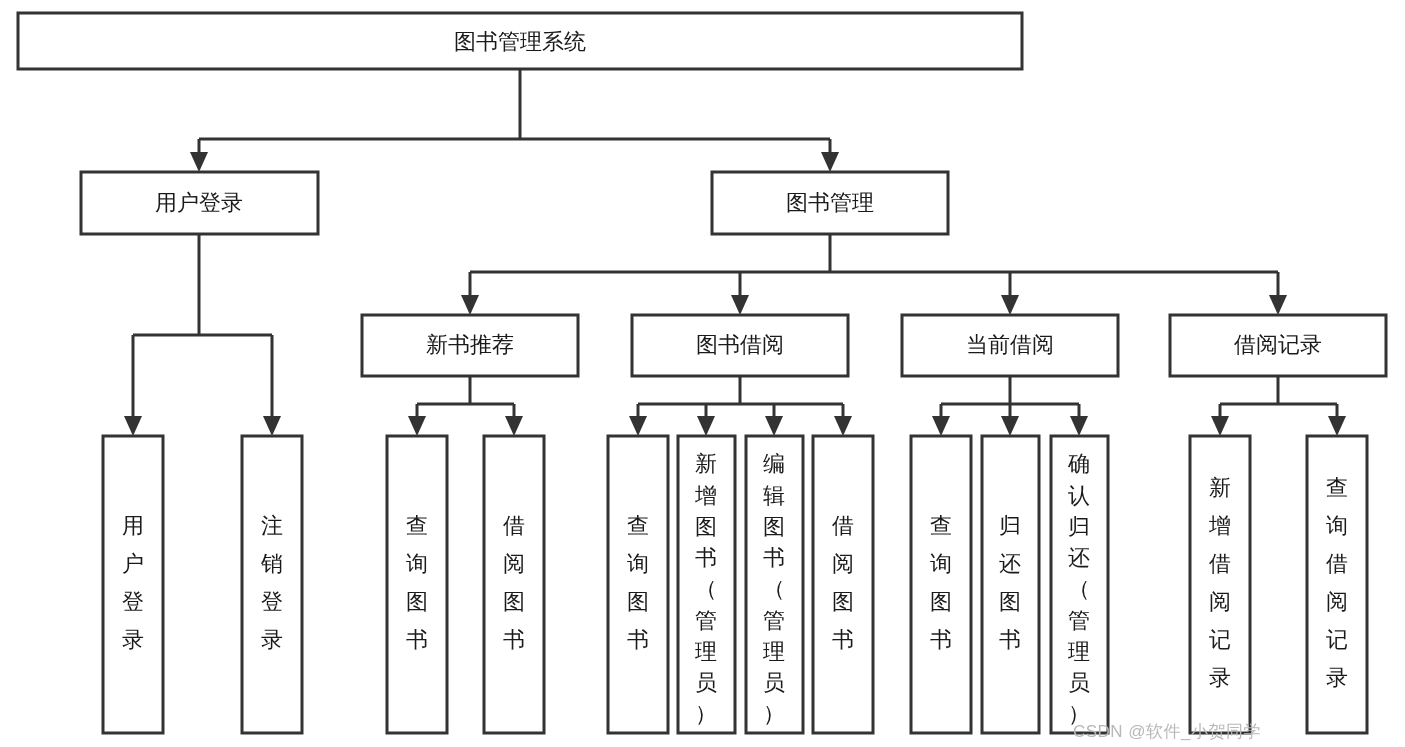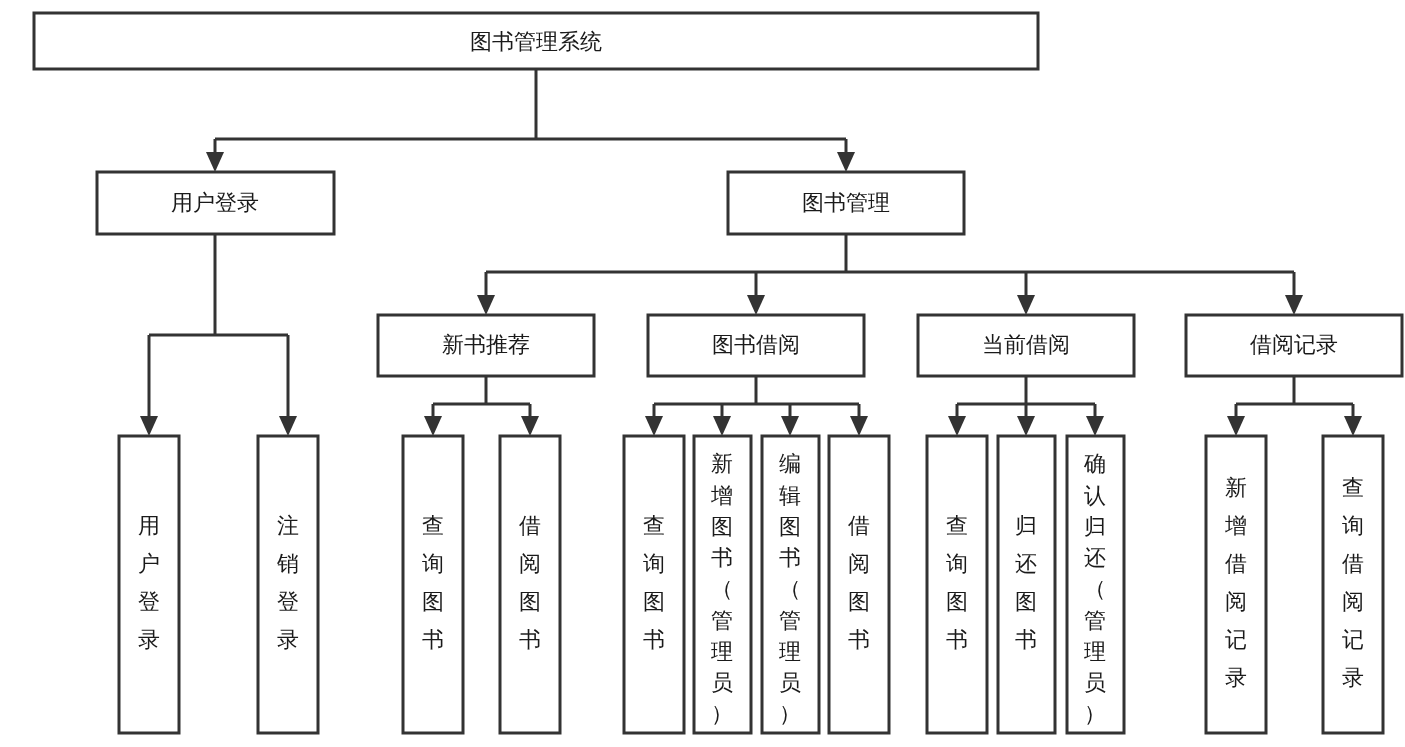--- a/index.html
+++ b/index.html
@@ -10,21 +10,21 @@
   body {
     width: 1405px;
     height: 747px;
     font-family: "Liberation Sans", "DejaVu Sans", sans-serif;
     overflow: hidden;
     position: relative;
   }
   #diagram-root {
     position: absolute;
     top: 0;
-    left: 16px;
+    left: 0;
     width: 1269px;
     height: 747px;
   }
   svg.flowchart {
     display: block;
     width: 1405px;
     height: 747px;
   }
   .node-rect {
     fill: #ffffff;
@@ -213,13 +213,14 @@
       <rect class="node-rect" x="1190" y="436" width="60" height="297"></rect>
       <text class="node-label-vertical" x="1220" y="489.5" font-size="22px"><tspan x="1220" y="489.5" dominant-baseline="middle">新</tspan><tspan x="1220" y="527.5" dominant-baseline="middle">增</tspan><tspan x="1220" y="565.5" dominant-baseline="middle">借</tspan><tspan x="1220" y="603.5" dominant-baseline="middle">阅</tspan><tspan x="1220" y="641.5" dominant-baseline="middle">记</tspan><tspan x="1220" y="679.5" dominant-baseline="middle">录</tspan></text>
     </g>
     <g>
       <rect class="node-rect" x="1307" y="436" width="60" height="297"></rect>
       <text class="node-label-vertical" x="1337" y="489.5" font-size="22px"><tspan x="1337" y="489.5" dominant-baseline="middle">查</tspan><tspan x="1337" y="527.5" dominant-baseline="middle">询</tspan><tspan x="1337" y="565.5" dominant-baseline="middle">借</tspan><tspan x="1337" y="603.5" dominant-baseline="middle">阅</tspan><tspan x="1337" y="641.5" dominant-baseline="middle">记</tspan><tspan x="1337" y="679.5" dominant-baseline="middle">录</tspan></text>
     </g>
 
   </svg>
 
+  <div class="watermark">CSDN @软件_小贺同学</div>
 </div>
 
 </body></html>

